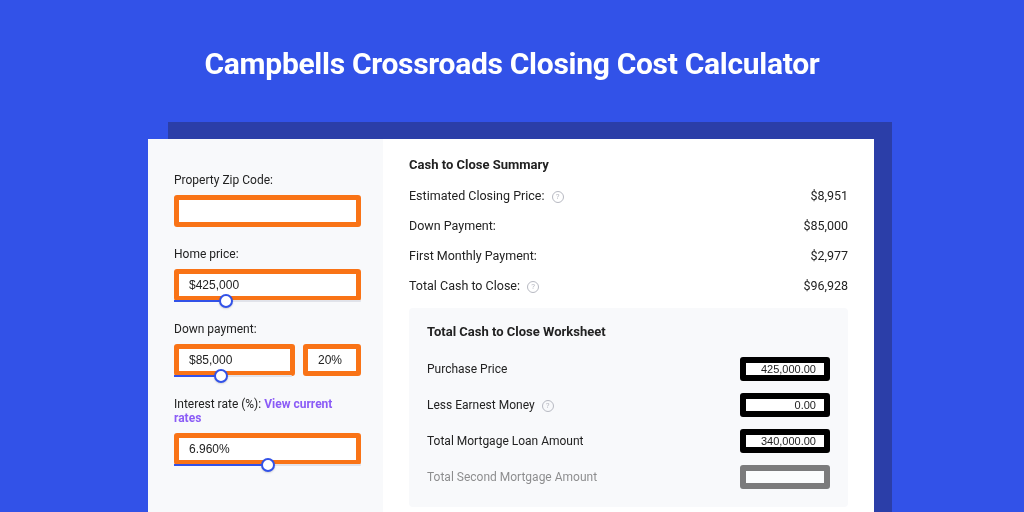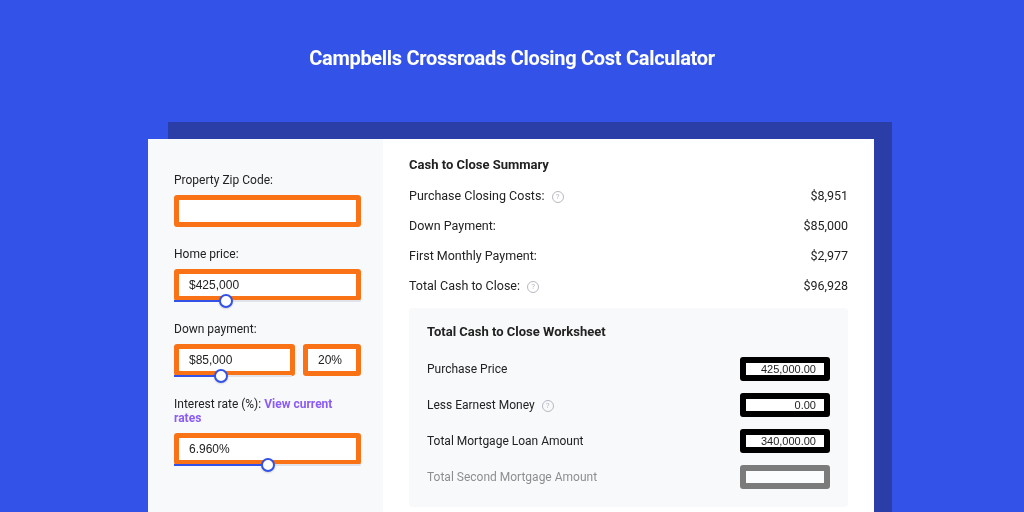--- a/index.html
+++ b/index.html
@@ -1,20 +1,20 @@
 <!DOCTYPE html>
 <html><head>
 <meta charset="utf-8">
 <style>
   * { box-sizing: border-box; margin: 0; padding: 0; }
   html, body { width: 1024px; height: 512px; overflow: hidden; font-family: -apple-system, BlinkMacSystemFont, "Segoe UI", Roboto, Helvetica, Arial, sans-serif; }
   body { background: #3252e8; }
   .page-title {
     color: #fff;
-    font-size: 20px;
+    font-size: 30px;
     font-weight: 700;
     text-align: center;
     padding-top: 46px;
     padding-bottom: 26px;
     letter-spacing: -0.3px;
   }
   .card-shadow {
     position: absolute;
     left: 168px;
     top: 122px;
@@ -191,21 +191,21 @@
     </div>
 
   </div>
 
   <div class="main">
 
     <div class="summary-title">Cash to Close Summary</div>
 
     <div class="summary-row">
       <span>
-        <span>Purchase Closing Costs:</span>
+        <span>Estimated Closing Price:</span>
         <span class="help-icon">?</span>
       </span>
       <span>$8,951</span>
     </div>
 
     <div class="summary-row">
       <span>Down Payment:</span>
       <span>$85,000</span>
     </div>
 

